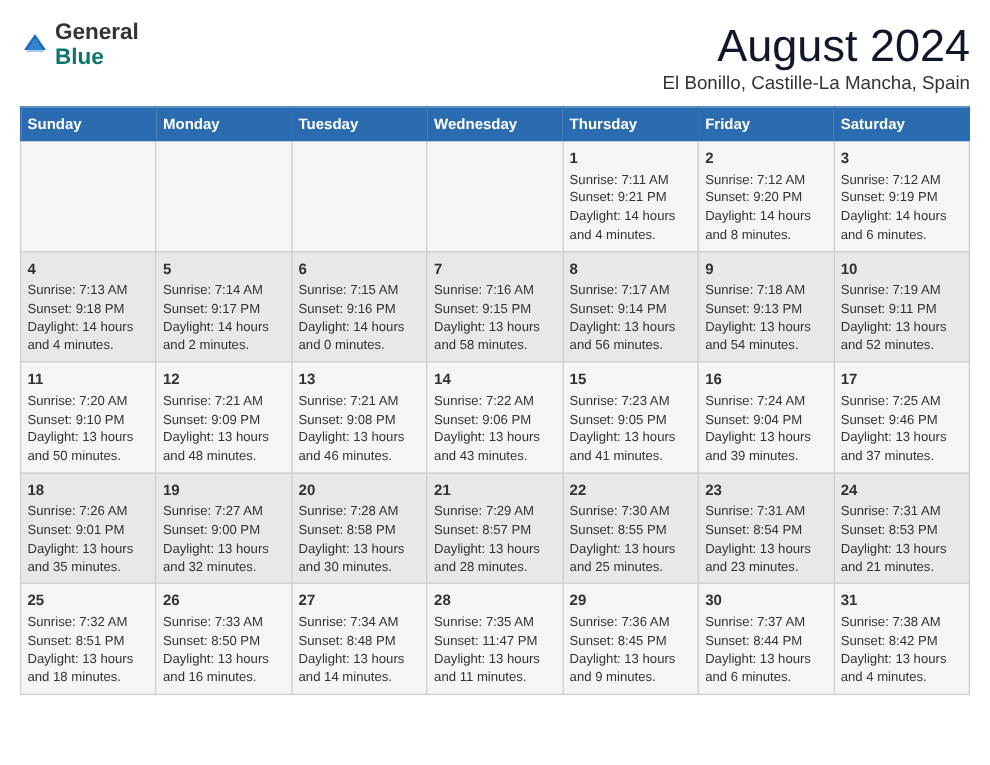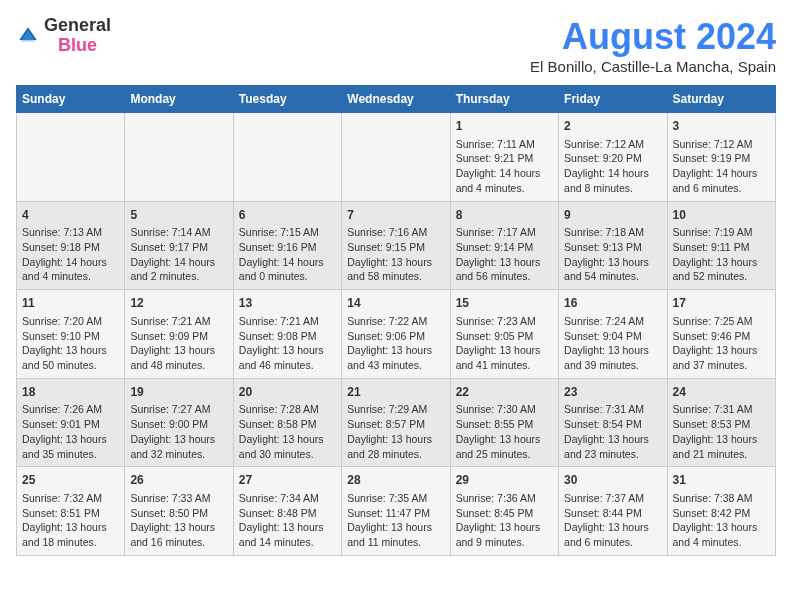--- a/index.html
+++ b/index.html
@@ -13,45 +13,44 @@
     .header-section {
       display: flex;
       align-items: flex-start;
       justify-content: space-between;
       margin-bottom: 10px;
     }
     .logo {
       display: flex;
       align-items: center;
       gap: 4px;
-      text-align: center;
     }
     .logo-text-general {
       font-size: 18px;
       font-weight: bold;
       color: #333;
       line-height: 1.1;
     }
     .logo-text-blue {
       font-size: 18px;
       font-weight: bold;
-      color: #ec4899;
+      color: #0f766e;
       line-height: 1.1;
     }
     .logo-icon {
       width: 24px;
       height: 24px;
     }
     .title-block {
       text-align: right;
     }
     .main-title {
       font-size: 36px;
-      font-weight: bold;
-      color: #3b82f6;
+      font-weight: normal;
+      color: #0f172a;
     }
     .subtitle {
       font-size: 15px;
       color: #333;
       margin-left: 20px;
     }
     table {
       width: 100%;
       border-collapse: collapse;
       font-size: 10.5px;

